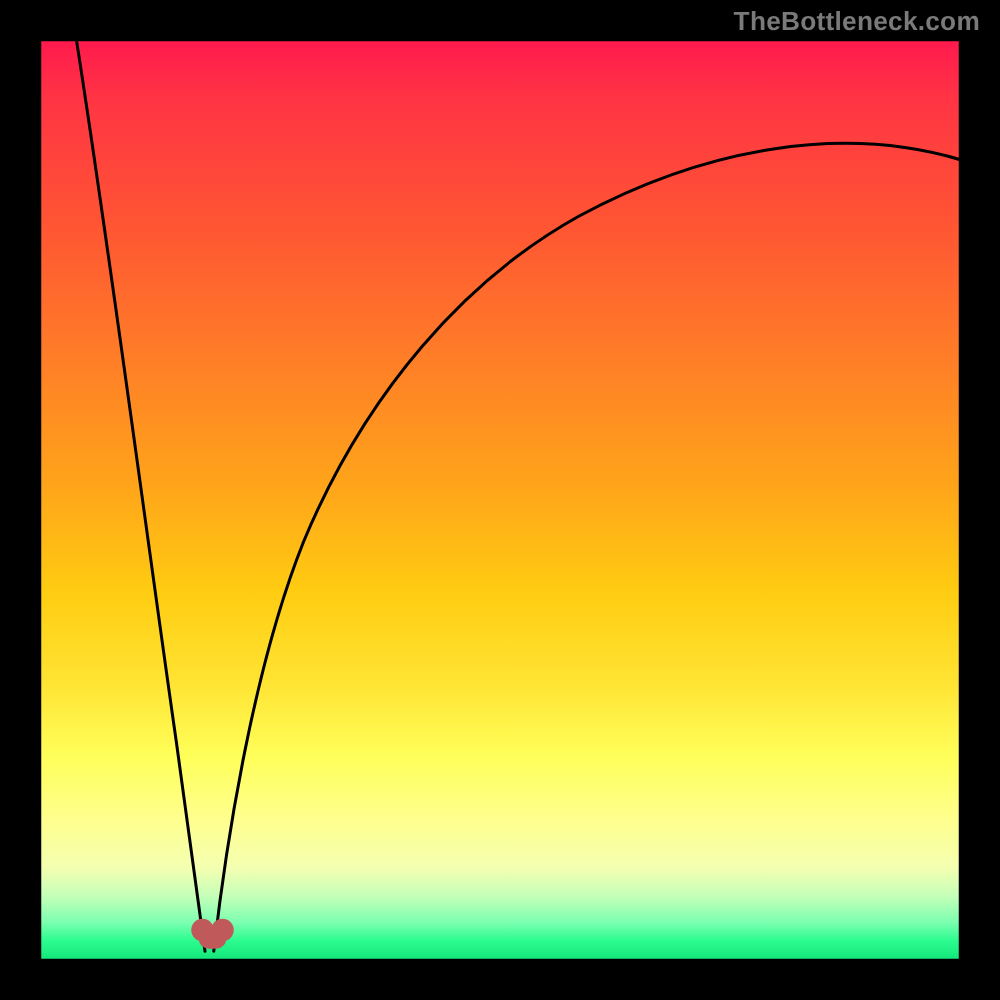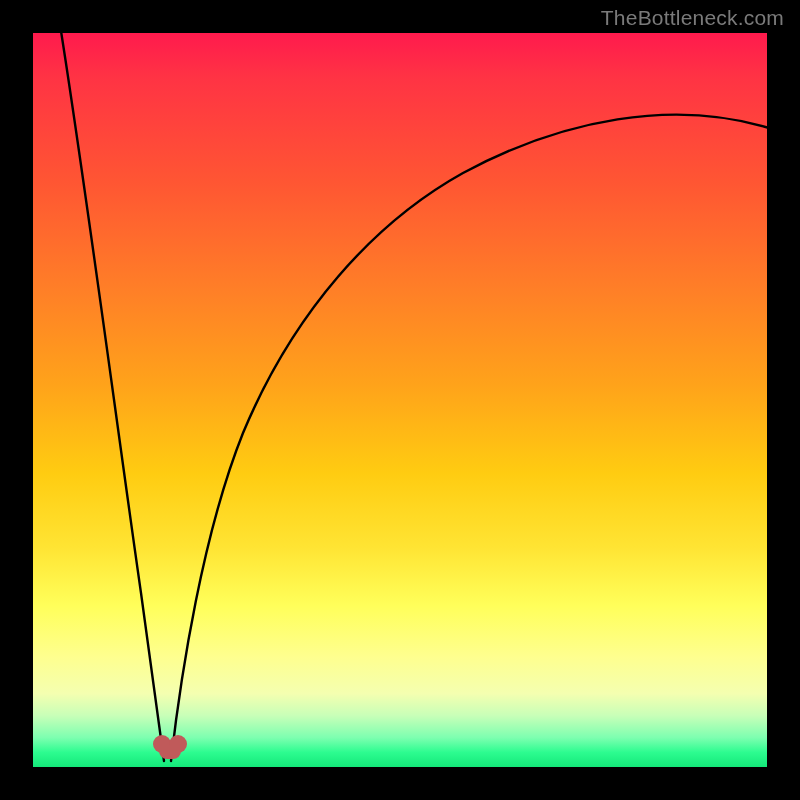--- a/index.html
+++ b/index.html
@@ -42,21 +42,21 @@
       #2dfc90 98%,
       #14e87a 100%
     );
   }
   .watermark {
     position: absolute;
     top: 6px;
     right: 16px;
     color: #7a7a7a;
     font-size: 21px;
-    font-weight: 400;
+    font-weight: 700;
     letter-spacing: 0.2px;
     user-select: none;
   }
   svg.curves {
     position: absolute;
     left: 0;
     top: 0;
     width: 734px;
     height: 734px;
     overflow: visible;

